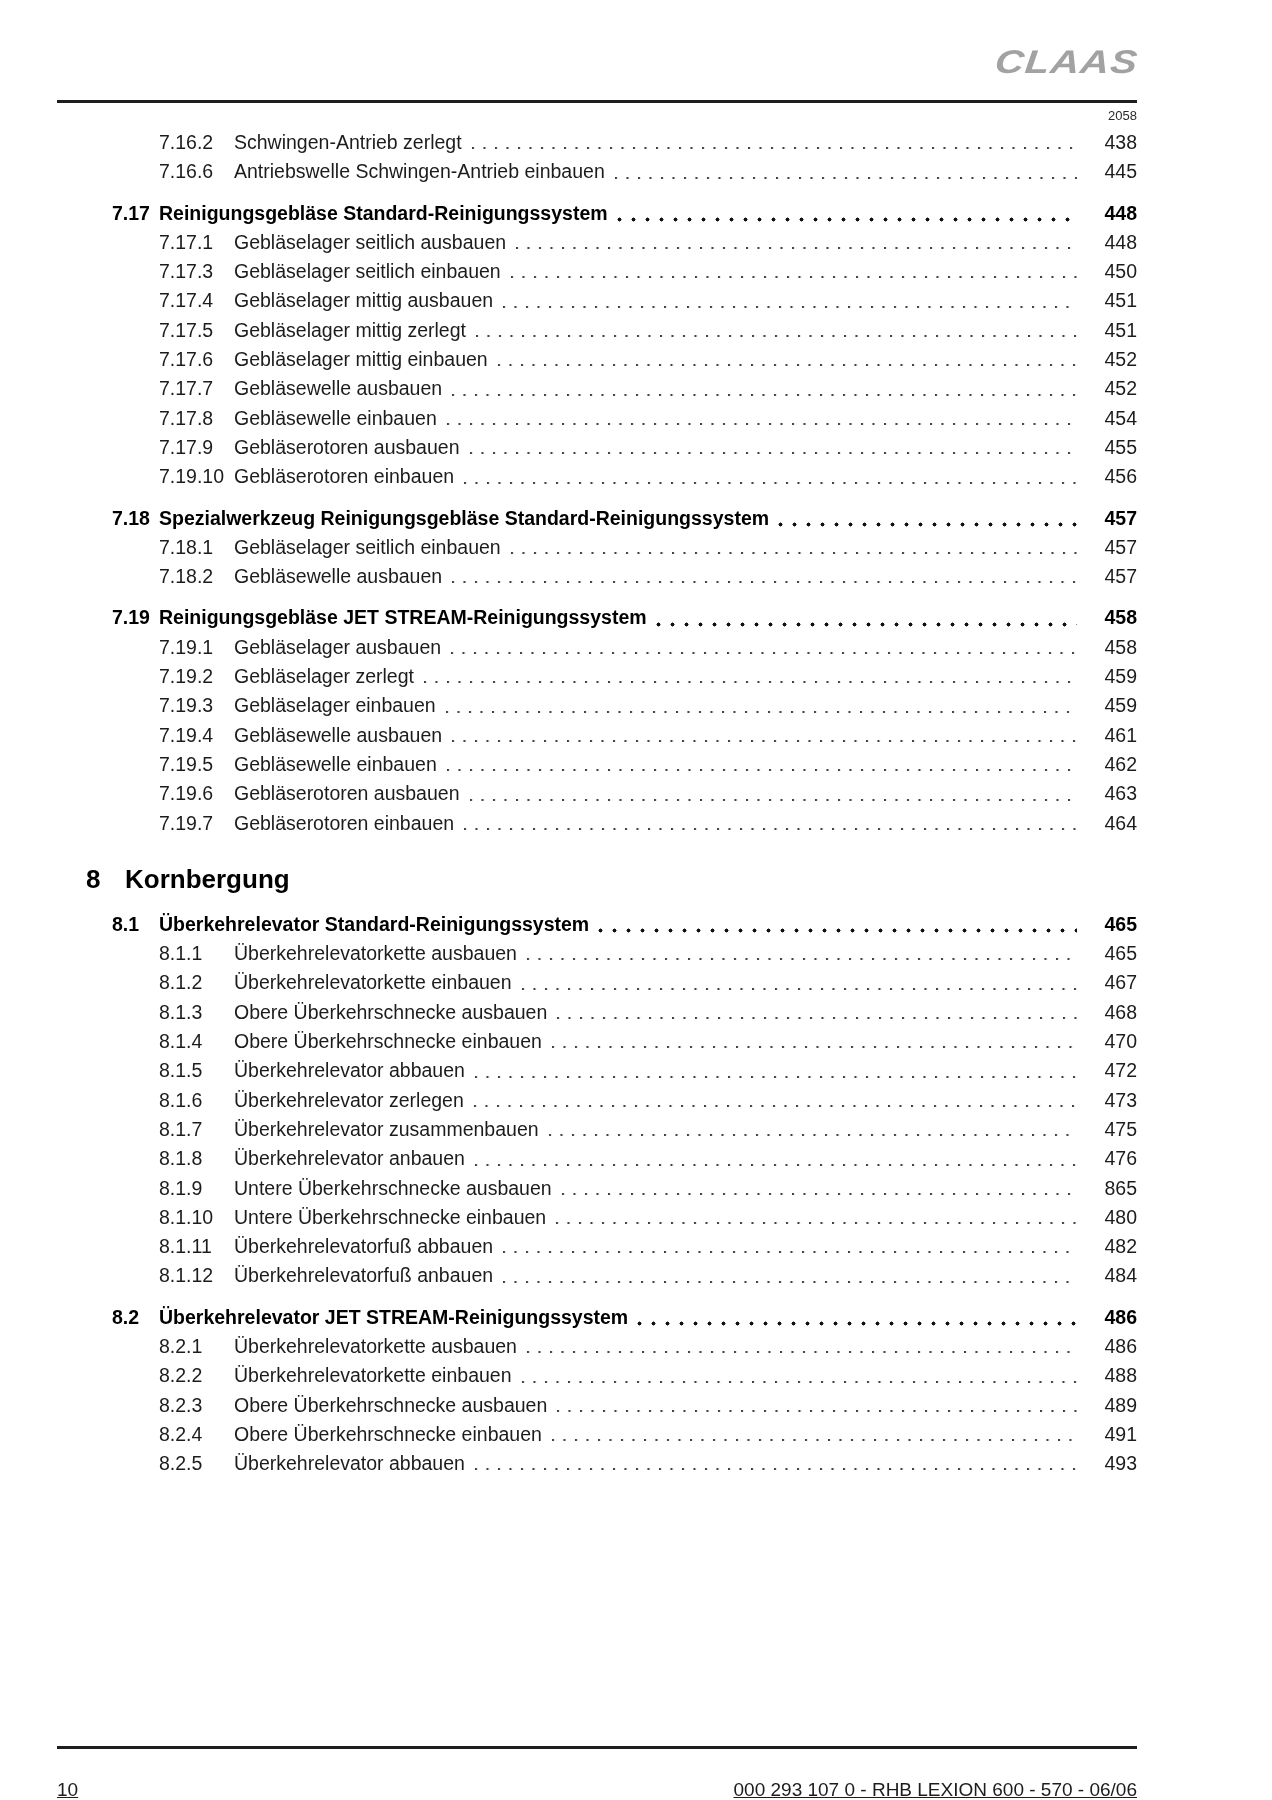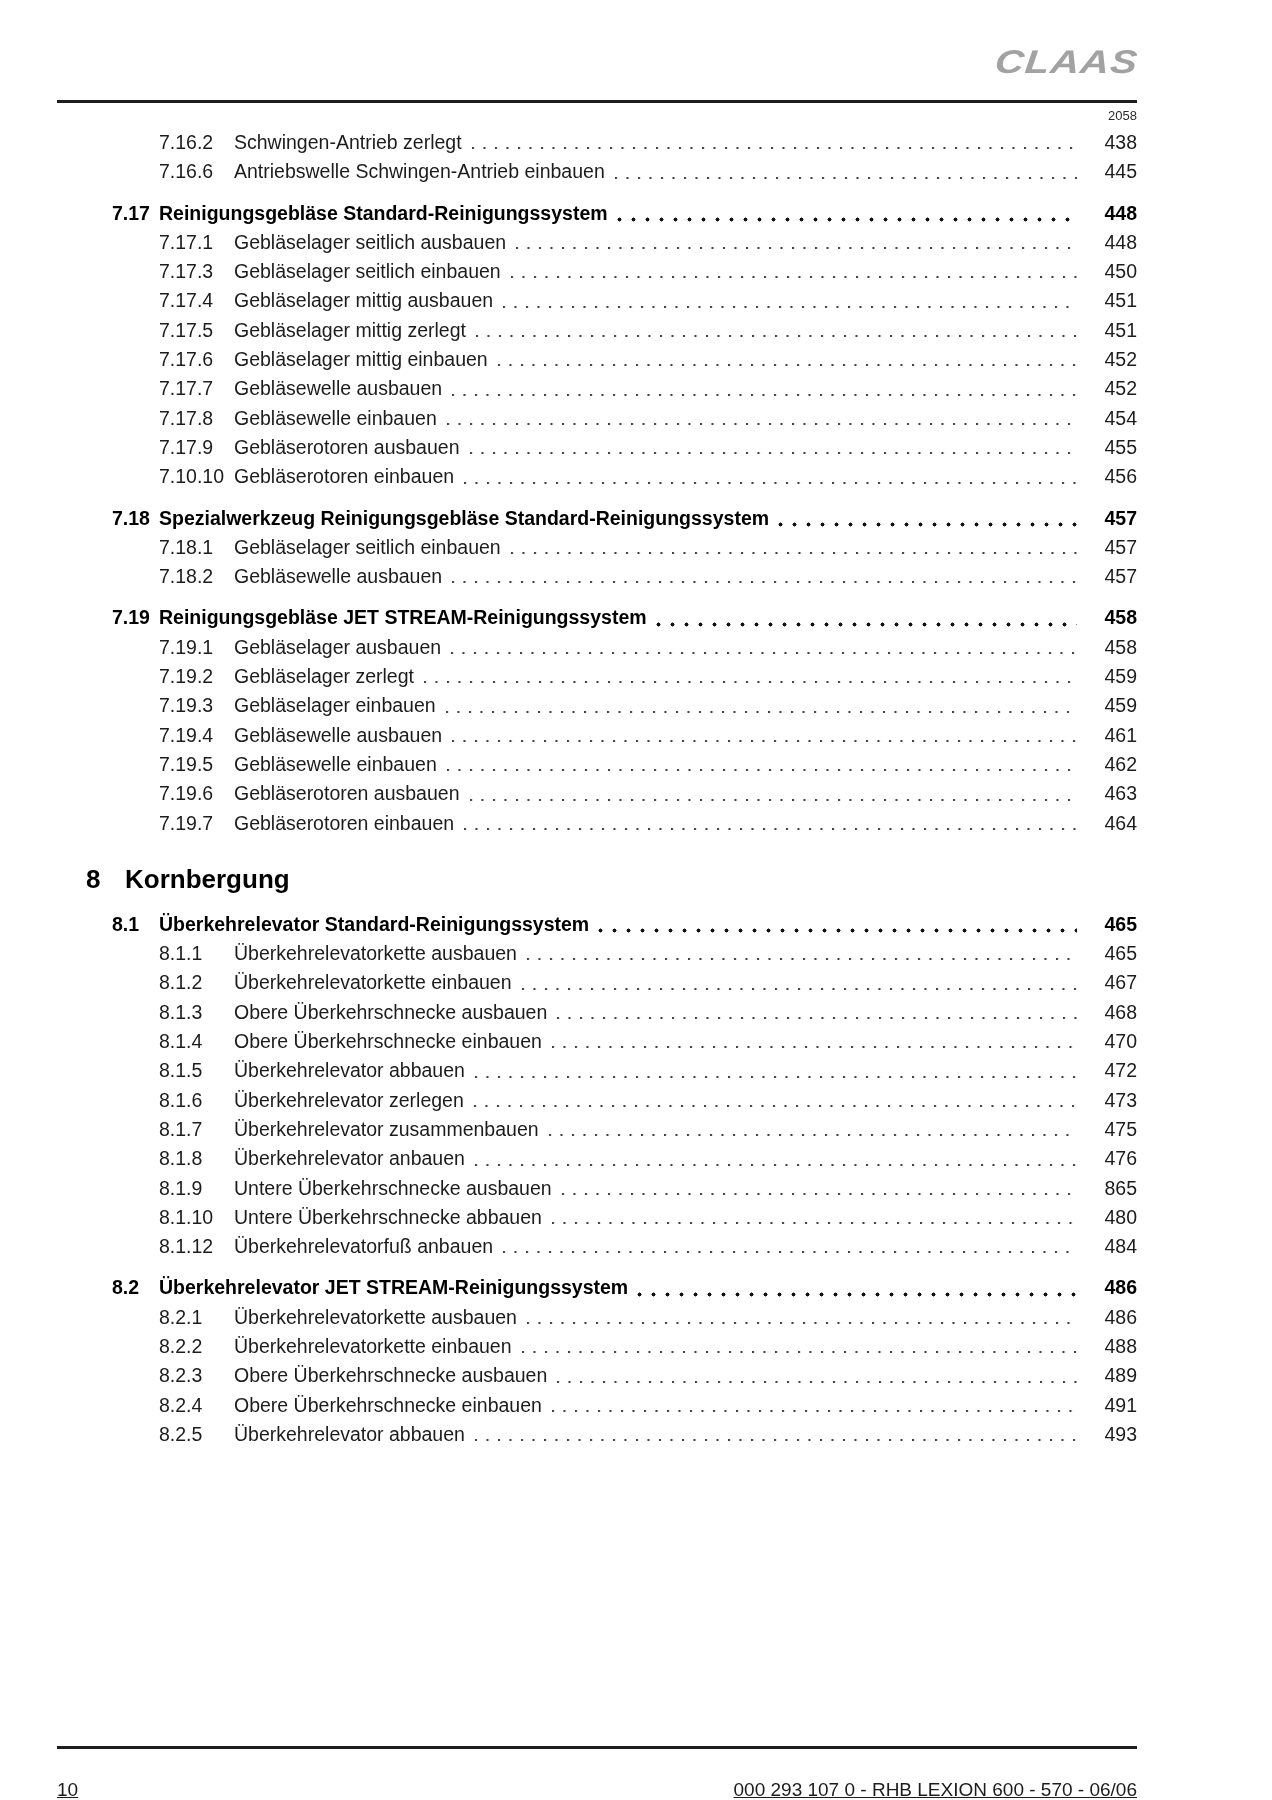--- a/index.html
+++ b/index.html
@@ -178,21 +178,21 @@
         <span class="leader"></span>
         <span class="pagenum">454</span>
       </div>
       <div class="row sub">
         <span class="num">7.17.9</span>
         <span class="title">Gebläserotoren ausbauen</span>
         <span class="leader"></span>
         <span class="pagenum">455</span>
       </div>
       <div class="row sub">
-        <span class="num">7.10.10</span>
+        <span class="num">7.19.10</span>
         <span class="title">Gebläserotoren einbauen</span>
         <span class="leader"></span>
         <span class="pagenum">456</span>
       </div>
       <div class="row section">
         <span class="num">7.18</span>
         <span class="title">Spezialwerkzeug Reinigungsgebläse Standard-Reinigungssystem</span>
         <span class="leader"></span>
         <span class="pagenum">457</span>
       </div>
@@ -315,23 +315,29 @@
         <span class="pagenum">476</span>
       </div>
       <div class="row sub">
         <span class="num">8.1.9</span>
         <span class="title">Untere Überkehrschnecke ausbauen</span>
         <span class="leader"></span>
         <span class="pagenum">865</span>
       </div>
       <div class="row sub">
         <span class="num">8.1.10</span>
-        <span class="title">Untere Überkehrschnecke abbauen</span>
+        <span class="title">Untere Überkehrschnecke einbauen</span>
         <span class="leader"></span>
         <span class="pagenum">480</span>
+      </div>
+      <div class="row sub">
+        <span class="num">8.1.11</span>
+        <span class="title">Überkehrelevatorfuß abbauen</span>
+        <span class="leader"></span>
+        <span class="pagenum">482</span>
       </div>
       <div class="row sub">
         <span class="num">8.1.12</span>
         <span class="title">Überkehrelevatorfuß anbauen</span>
         <span class="leader"></span>
         <span class="pagenum">484</span>
       </div>
       <div class="row section">
         <span class="num">8.2</span>
         <span class="title">Überkehrelevator JET STREAM-Reinigungssystem</span>

